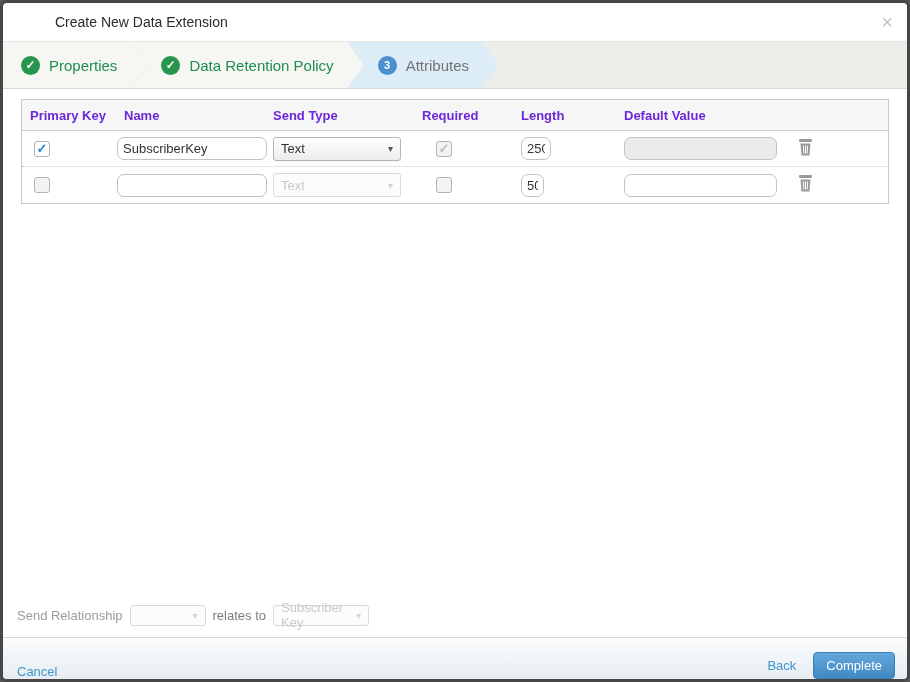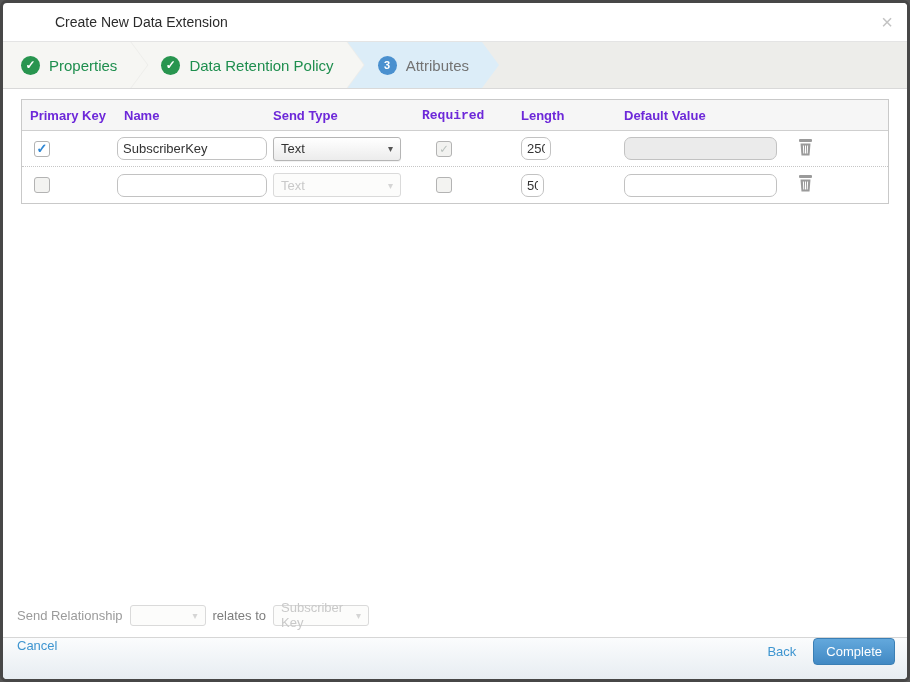--- a/index.html
+++ b/index.html
@@ -53,21 +53,21 @@
   .t-header {
     display:flex; height:31px; align-items:center;
     background:#f6f6f6; border-bottom:1px solid #cfcfcf;
     font-size:13px; font-weight:bold; color:#6d28d9;
   }
   .t-row { display:flex; height:36px; align-items:center; font-size:13px; }
   .t-row.dotted { border-bottom:1px dotted #c6c6c6; }
   .col-pk   { width:94px;  padding-left:8px; }
   .col-name { width:157px; padding-left:1px; }
   .col-type { width:141px; }
-  .col-req  { width:107px; padding-left:8px;font-family:Liberation Mono, monospace; }
+  .col-req  { width:107px; padding-left:8px; }
   .col-len  { width:103px; }
   .col-def  { width:168px; }
   .col-del  { flex:1; padding-left:5px; }
   .t-header .col-name { padding-left:8px; }
   
   .checkbox {
     width:16px; height:16px; border:1px solid #b3b3b3; border-radius:3px;
     background:#f3f3f1; display:flex; align-items:center; justify-content:center;
     cursor:pointer;
   }
@@ -113,21 +113,21 @@
   }
   .send-rel .sr-label { color:#9b9b9b; }
   .send-rel .sr-relates { color:#7d7d7d; }
   .sr-select-1 { width:76px; height:21px; border-radius:3px; }
   .sr-select-2 { width:96px; height:21px; border-radius:3px; font-size:13px; }
   
   .footer {
     position:absolute; left:0; right:0; bottom:0; height:42px;
     border-top:1px solid #d6d6d6;
     background:linear-gradient(#fbfcfd,#e7edf2);
-    display:flex; align-items:flex-start; padding:0 12px 0 14px;gap:24px;
+    display:flex; align-items:flex-end; padding:0 12px 0 14px;gap:24px;
   }
   .link { color:#3e95d0; font-size:13px; cursor:pointer; text-decoration:none; }
   .footer-right { margin-left:auto; display:flex; align-items:center; gap:17px; }
   .btn-primary {
     background:linear-gradient(#63a8dc,#4189c4);
     border:1px solid #3a7fb5; border-radius:4px;
     color:#fff; font-size:13px; padding:5px 12px; cursor:pointer;
     font-family:"Liberation Sans", sans-serif;
   }
 </style>

